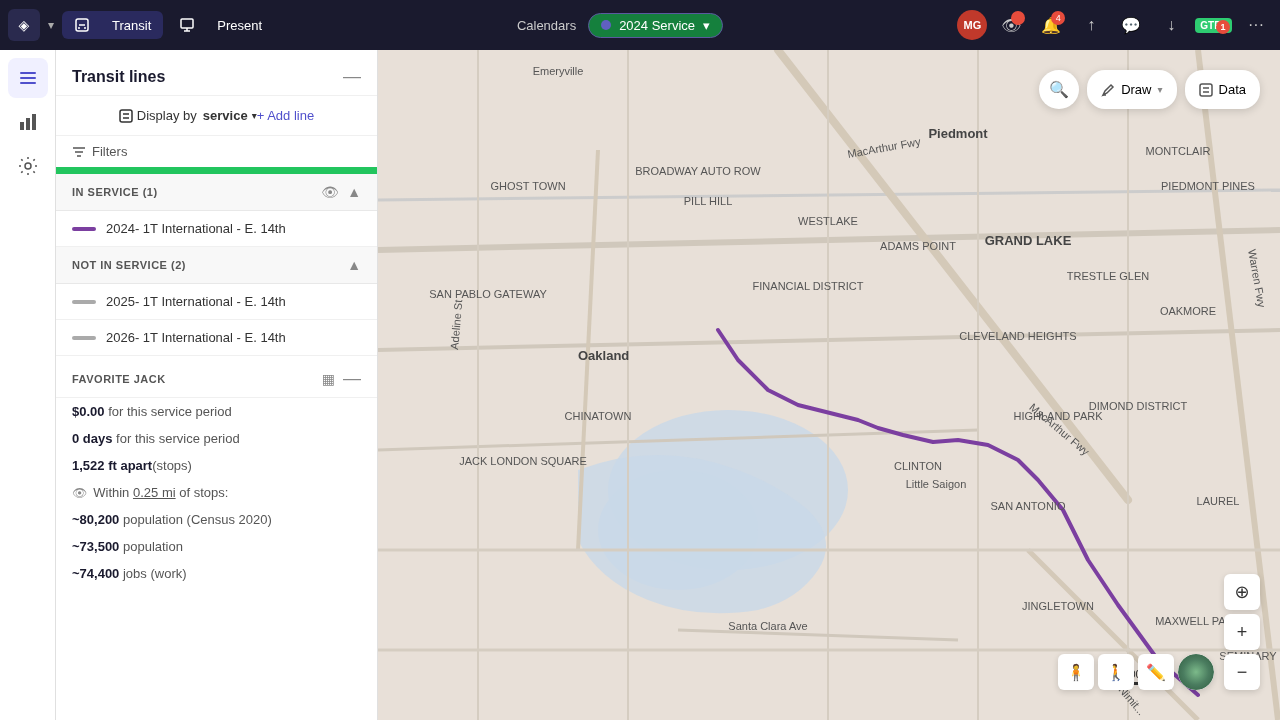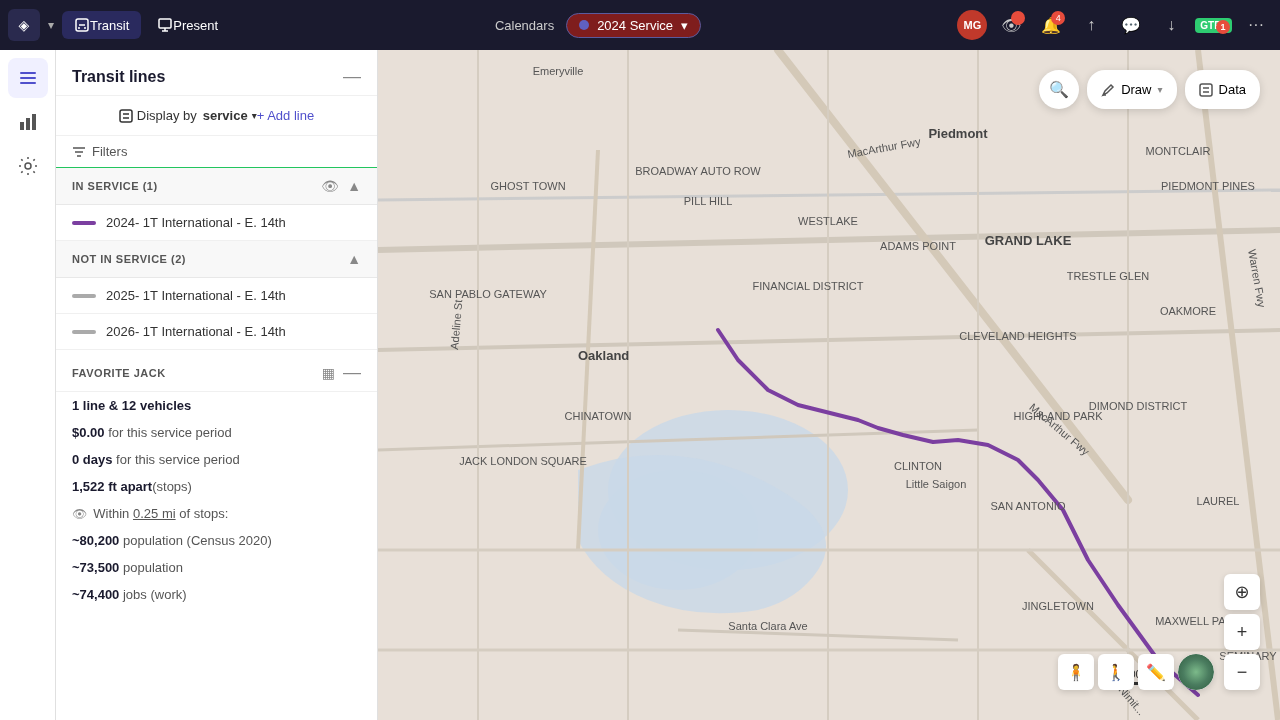--- a/index.html
+++ b/index.html
@@ -6,27 +6,27 @@
     body { font-family: -apple-system, BlinkMacSystemFont, 'Segoe UI', sans-serif; width: 1280px; height: 720px; overflow: hidden; background: #e8e0d8; }
 
     
     #topbar {
       position: absolute; top: 0; left: 0; right: 0; height: 50px;
       background: #1a1a2e; display: flex; align-items: center; padding: 0 8px;
       z-index: 100; gap: 4px;
     }
     .tb-logo { width: 32px; height: 32px; background: #2a2a4e; border-radius: 6px; display: flex; align-items: center; justify-content: center; color: #fff; font-size: 14px; }
     .tb-chevron { color: #aaa; font-size: 12px; padding: 0 4px; cursor: pointer; }
-    .tb-btn { display: flex; align-items: center; gap: 0; padding: 6px 12px; border-radius: 6px; cursor: pointer; color: #fff; font-size: 13px; font-weight: 500; }
+    .tb-btn { display: flex; align-items: center; gap: 22px; padding: 6px 12px; border-radius: 6px; cursor: pointer; color: #fff; font-size: 13px; font-weight: 500; }
     .tb-btn.active { background: #2a2a5e; }
     .tb-btn svg { width: 16px; height: 16px; }
     .tb-spacer { flex: 1; }
     .tb-calendars { color: #ccc; font-size: 13px; padding: 0 8px; }
     .tb-service-pill {
-      background: #7f1d1d; border: 1px solid #5a5a9e; border-radius: 20px;
+      background: #15803d; border: 1px solid #5a5a9e; border-radius: 20px;
       padding: 4px 12px; color: #fff; font-size: 13px; display: flex; align-items: center; gap: 8px; cursor: pointer; text-align: center;
     }
     .tb-service-dot { width: 10px; height: 10px; background: #6060c0; border-radius: 50%; }
     .tb-right { display: flex; align-items: center; gap: 8px; }
     .tb-avatar { width: 30px; height: 30px; background: #c0392b; border-radius: 50%; display: flex; align-items: center; justify-content: center; color: #fff; font-size: 11px; font-weight: 700; }
     .tb-icon-btn { position: relative; width: 32px; height: 32px; display: flex; align-items: center; justify-content: center; cursor: pointer; color: #ccc; font-size: 16px; }
     .tb-badge { position: absolute; top: 2px; right: 2px; width: 14px; height: 14px; background: #e74c3c; border-radius: 50%; font-size: 9px; color: #fff; display: flex; align-items: center; justify-content: center; }
     .tb-gtfs { background: #2ecc71; color: #fff; font-size: 10px; font-weight: 700; padding: 2px 5px; border-radius: 4px; cursor: pointer; position: relative; }
     .tb-gtfs .tb-badge { background: #e74c3c; }
 
@@ -44,21 +44,21 @@
       background: #ffffff; border-right: 1px solid #e0e0e0; overflow-y: auto; z-index: 80;
     }
     .sidebar-header { display: flex; align-items: center; justify-content: space-between; padding: 16px 16px 8px; border-bottom: 1px solid #f0f0f0; }
     .sidebar-title { font-size: 16px; font-weight: 600; color: #1a1a2e; }
     .sidebar-collapse { color: #888; cursor: pointer; font-size: 18px; }
 
     .sidebar-controls { padding: 12px 16px; display: flex; align-items: center; justify-content: center; border-bottom: 1px solid #f0f0f0; }
     .display-by-btn { display: flex; align-items: center; gap: 4px; font-size: 13px; color: #333; cursor: pointer; font-weight: 500; }
     .add-line-btn { font-size: 13px; color: #5050cc; cursor: pointer; font-weight: 500; }
 
-    .filters-row { padding: 8px 16px; border-bottom: 1px solid #22c55e; }
+    .filters-row { padding: 8px 16px; border-bottom: 7px solid #22c55e; }
     .filters-btn { display: flex; align-items: center; gap: 6px; font-size: 13px; color: #555; cursor: pointer; }
 
     .section-header {
       display: flex; align-items: center; justify-content: space-between;
       padding: 10px 16px; background: #f8f8f8; border-bottom: 1px solid #e8e8e8; cursor: pointer;
     }
     .section-title { font-size: 11px; font-weight: 700; color: #555; letter-spacing: 0.5px; }
     .section-actions { display: flex; align-items: center; gap: 8px; }
     .section-eye { color: #888; cursor: pointer; font-size: 14px; }
     .section-chevron { color: #888; cursor: pointer; font-size: 14px; }
@@ -280,21 +280,20 @@
   </div>
 
   <div class="fav-header">
     <span class="fav-title">FAVORITE JACK</span>
     <div class="fav-actions">
       <span class="fav-chart-icon">▦</span>
       <span class="fav-collapse">—</span>
     </div>
   </div>
 
-  <div class="fav-stat"><strong>1 line &amp; 12 vehicles</strong></div>
   <div class="fav-stat"><strong>$0.00</strong> for this service period</div>
   <div class="fav-stat"><strong>0 days</strong> for this service period</div>
   <div class="fav-stat"><strong>1,522 ft apart</strong>(stops)</div>
 
   <div class="fav-vis-row">
     <span class="fav-eye">👁</span>
     <span>Within <span style="text-decoration:underline;">0.25 mi</span> of stops:</span>
   </div>
 
   <div class="fav-stat"><strong>~80,200</strong> population (Census 2020)</div>

